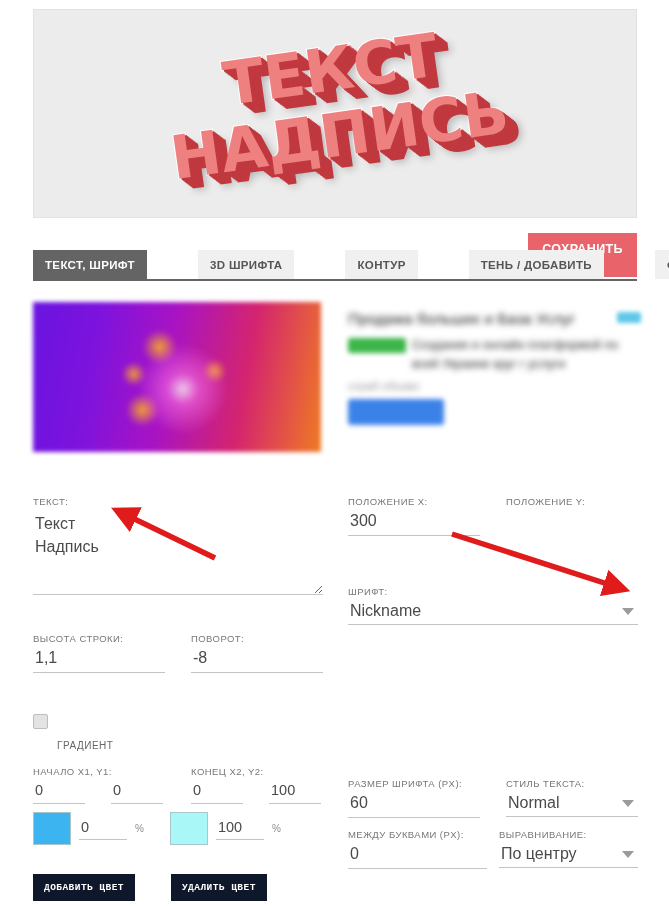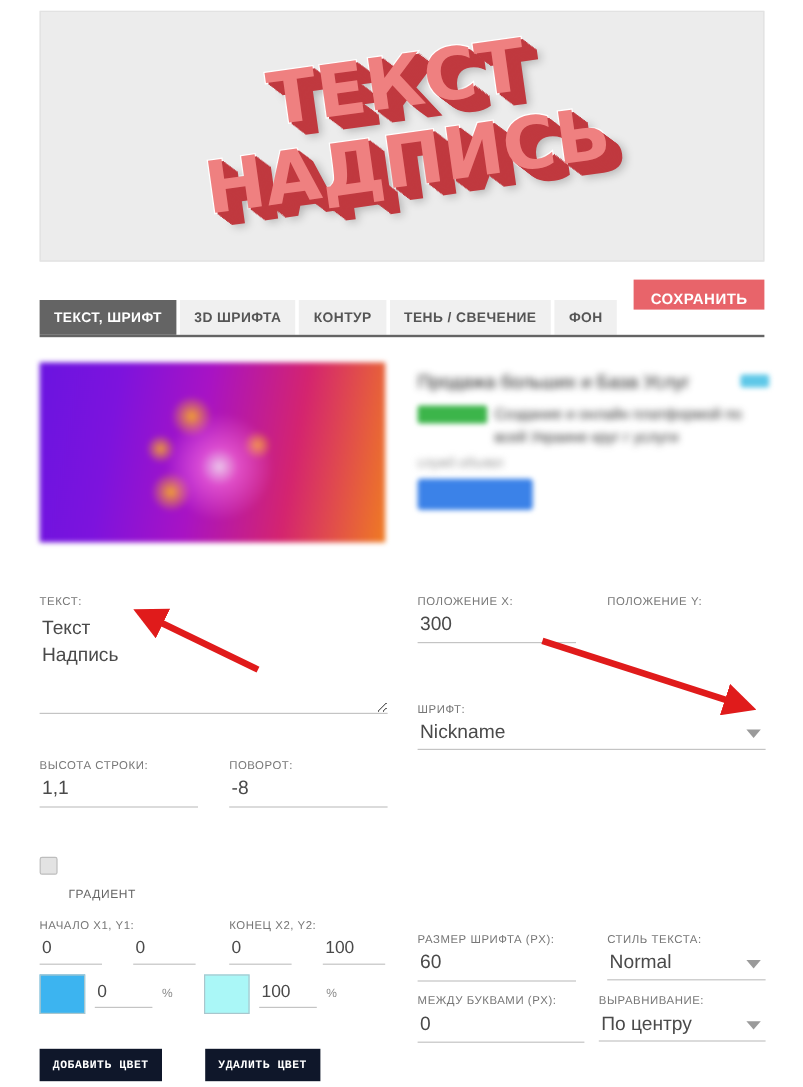--- a/index.html
+++ b/index.html
@@ -43,30 +43,30 @@
     user-select: none;
   }
 
   
   .save-btn {
     position: absolute; right: 32px; top: 233px;
     background: #e8646a; color: #fff;
     border: none;
     font-size: 12.5px; font-weight: bold;
     letter-spacing: .4px;
-    padding: 9px 14px 2px 14px;
+    padding: 9px 14px 21px 14px;
     cursor: pointer;
     font-family: "Liberation Sans", sans-serif;
   }
 
   
   .tabbar {
     position: absolute; left: 33px; top: 250px;
     width: 604px; height: 29px;
-    display: flex; align-items: stretch;
+    display: flex; align-items: stretch; gap: 48px;
   }
   .tab {
     background: #f0f0f0; color: #555;
     font-size: 11.5px; font-weight: bold; letter-spacing: .35px;
     display: flex; align-items: center;
     padding: 0 12px;
     margin-right: 3px;
     cursor: pointer;
     white-space: nowrap;
   }
@@ -212,21 +212,21 @@
     <div class="preview-text" style="color: rgb(239, 128, 128); -webkit-text-stroke-color: rgb(255, 255, 255);">ТЕКСТ
 НАДПИСЬ</div>
   </div>
 
   <button class="save-btn" style="background: rgb(232, 100, 106);">СОХРАНИТЬ</button>
 
   <div class="tabbar">
     <div class="tab active">ТЕКСТ, ШРИФТ</div>
     <div class="tab">3D ШРИФТА</div>
     <div class="tab">КОНТУР</div>
-    <div class="tab">ТЕНЬ / СВЕЧЕНИЕ</div>
+    <div class="tab">ТЕНЬ / ДОБАВИТЬ</div>
     <div class="tab">ФОН</div>
   </div>
   <div class="tabline"></div>
 
   <div class="ad-img"></div>
   <div class="ad-text">
     <p class="ad-title">Продажа больших и База Услуг</p>
     <div class="ad-row">
       <div class="ad-badge"></div>
       <p class="ad-body">Создание и онлайн платформой по всей Украине круг г услуги</p>

